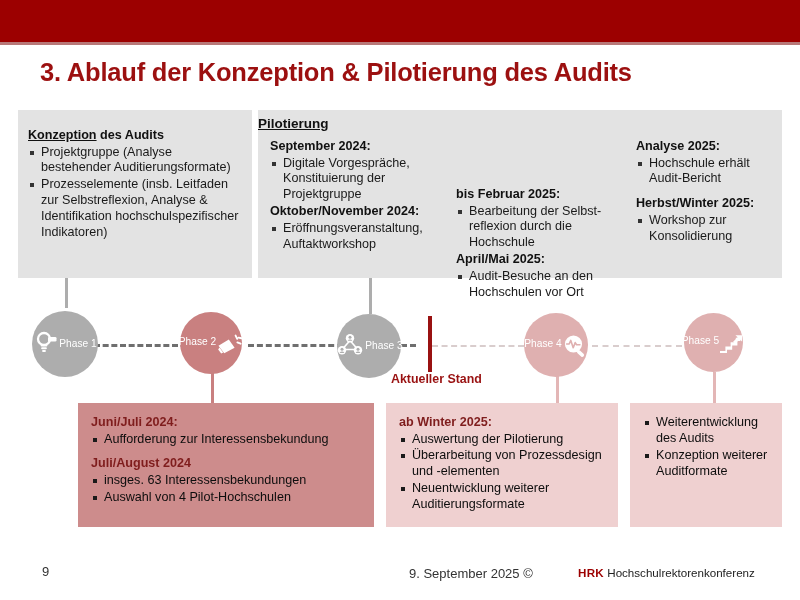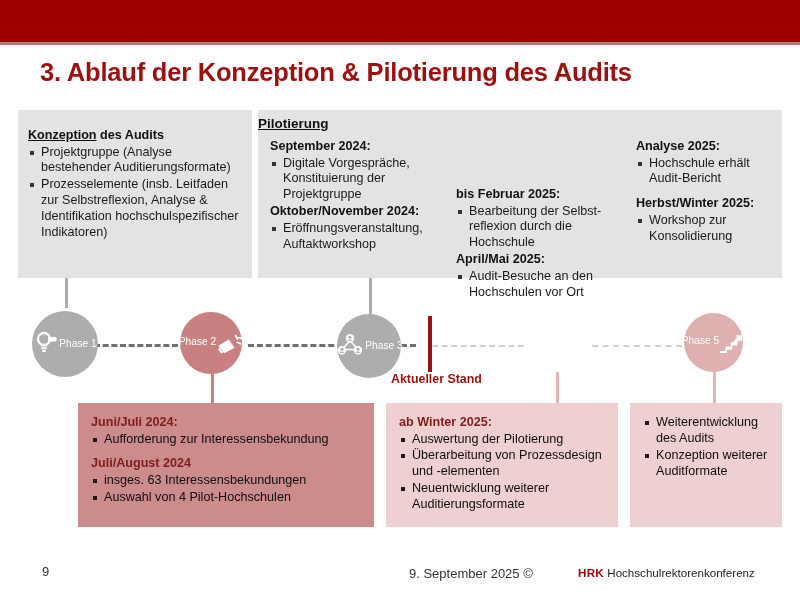--- a/index.html
+++ b/index.html
@@ -326,20 +326,30 @@
           <circle cx="7" cy="16.3" r="1.5" fill="#ADADAD"></circle>
         <path d="M4.6 19.9 a2.6 2.1 0 0 1 4.8 0" fill="#ADADAD"></path>
         <circle cx="23" cy="17.3" r="4.2" fill="#fff"></circle>
           <circle cx="23" cy="16.3" r="1.5" fill="#ADADAD"></circle>
         <path d="M20.6 19.9 a2.6 2.1 0 0 1 4.8 0" fill="#ADADAD"></path>
       </svg>
     </span>
     <span class="node-label">Phase 3</span>
   </div>
 
+  <div class="node pink label-above" style="left:524px; top:313px; width:64px; height:64px;">
+    <span class="node-label">Phase 4</span>
+    <span class="node-icon">
+      <svg width="26" height="25" viewBox="0 0 26 25" aria-hidden="true">
+        <circle cx="11.5" cy="11" r="8.6" fill="#fff"></circle>
+        <path d="M4.6 11 h2.6 l1.6 -3.6 l2.4 7.4 l2.0 -5.2 l1.4 2.2 h3.3" stroke="#DFB0B0" stroke-width="1.6" fill="none" stroke-linejoin="round" stroke-linecap="round"></path>
+        <rect x="16.6" y="16.3" width="8.4" height="3.6" rx="1.8" fill="#fff" transform="rotate(42 16.6 16.3)"></rect>
+      </svg>
+    </span>
+  </div>
 
   <div class="node pink2 label-above" style="left:684px; top:313px; width:59px; height:59px;">
     <span class="node-label">Phase 5</span>
     <span class="node-icon">
       <svg width="26" height="21" viewBox="0 0 26 21" aria-hidden="true">
         <path d="M1 19 h5.4 v-4.4 h5.2 v-4.4 h5.2 v-4.4 h4.6 v3.2 h-3.0 v4.4 h-5.2 v4.4 h-5.2 v4.4 H1 Z" fill="#fff"></path>
         <path d="M16.4 3.2 h6.6 v6.2 l-2.3 -2.2 l-4.6 4.6 l-2.0 -2.0 l4.6 -4.6 Z" fill="#fff"></path>
       </svg>
     </span>
   </div>

